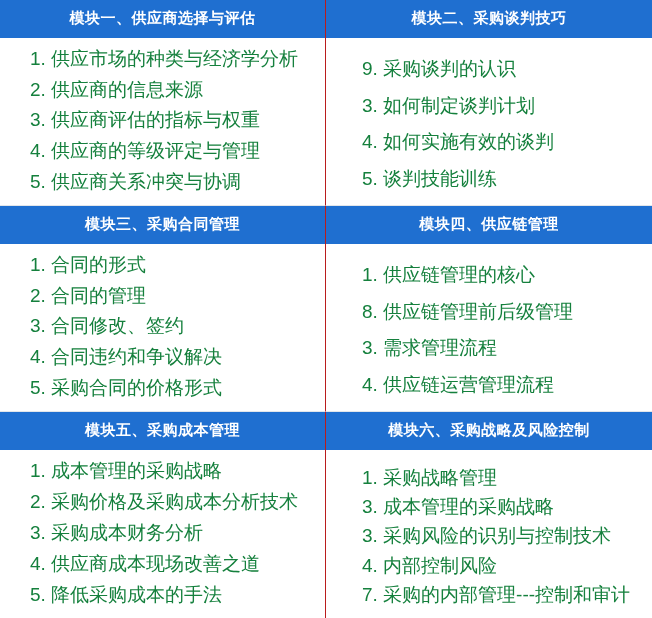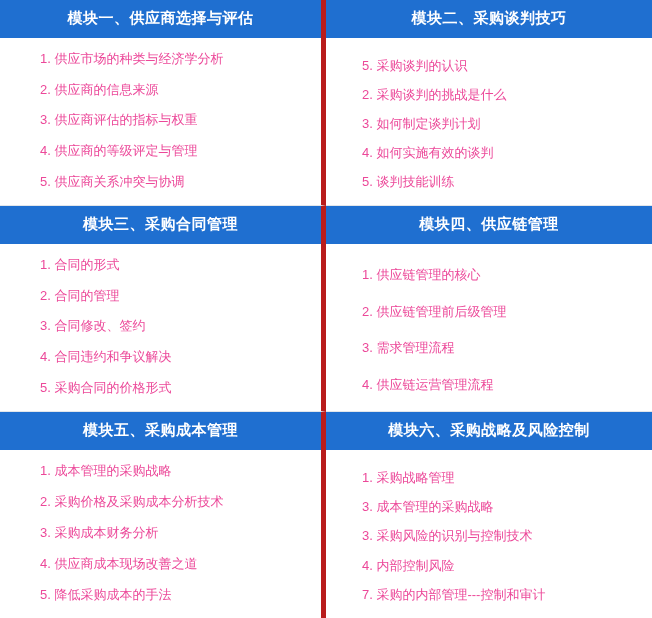--- a/index.html
+++ b/index.html
@@ -19,21 +19,21 @@
     grid-template-columns: 1fr 1fr;
     grid-template-rows: repeat(3, 1fr);
     width: 652px;
     height: 618px;
     box-sizing: border-box;
   }
   .module {
     display: flex;
     flex-direction: column;
     box-sizing: border-box;
-    border-right: 5px solid #b91c1c;
+    border-right: 1px solid #b91c1c;
     border-bottom: 1px solid #e2e6ea;
     background: #ffffff;
   }
   .module.col-right {
     border-right: none;
     gap: 7px;
   }
   .module.row-last {
     border-bottom: none;
   }
@@ -49,24 +49,24 @@
   }
   .module-body {
     flex: 1;
     display: flex;
     flex-direction: column;
     justify-content: space-around;
     padding: 6px 0 8px 0;
     box-sizing: border-box;
   }
   .module-item {
-    font-size: 13px;
+    font-size: 19px;
     line-height: 18px;
-    color: #ec4899;
-    padding: 2px 14px 2px 40px;
+    color: #15803d;
+    padding: 2px 14px 2px 30px;
     white-space: nowrap;
   }
   .module.col-right .module-item {
     padding-left: 36px;
   }
 </style>
 </head>
 <body>
 
 <div id="grid">
@@ -78,22 +78,21 @@
       <div class="module-item">2. 供应商的信息来源</div>
       <div class="module-item">3. 供应商评估的指标与权重</div>
       <div class="module-item">4. 供应商的等级评定与管理</div>
       <div class="module-item">5. 供应商关系冲突与协调</div>
     </div>
   </div>
 
   <div class="module col-right row-1">
     <div class="module-header">模块二、采购谈判技巧</div>
     <div class="module-body">
-      <div class="module-item">5. 采购谈判的认识</div>
-      <div class="module-item">2. 采购谈判的挑战是什么</div>
+      <div class="module-item">9. 采购谈判的认识</div>
       <div class="module-item">3. 如何制定谈判计划</div>
       <div class="module-item">4. 如何实施有效的谈判</div>
       <div class="module-item">5. 谈判技能训练</div>
     </div>
   </div>
 
   <div class="module col-left row-2">
     <div class="module-header">模块三、采购合同管理</div>
     <div class="module-body">
       <div class="module-item">1. 合同的形式</div>
@@ -101,21 +100,21 @@
       <div class="module-item">3. 合同修改、签约</div>
       <div class="module-item">4. 合同违约和争议解决</div>
       <div class="module-item">5. 采购合同的价格形式</div>
     </div>
   </div>
 
   <div class="module col-right row-2">
     <div class="module-header">模块四、供应链管理</div>
     <div class="module-body">
       <div class="module-item">1. 供应链管理的核心</div>
-      <div class="module-item">2. 供应链管理前后级管理</div>
+      <div class="module-item">8. 供应链管理前后级管理</div>
       <div class="module-item">3. 需求管理流程</div>
       <div class="module-item">4. 供应链运营管理流程</div>
     </div>
   </div>
 
   <div class="module col-left row-3 row-last">
     <div class="module-header">模块五、采购成本管理</div>
     <div class="module-body">
       <div class="module-item">1. 成本管理的采购战略</div>
       <div class="module-item">2. 采购价格及采购成本分析技术</div>

